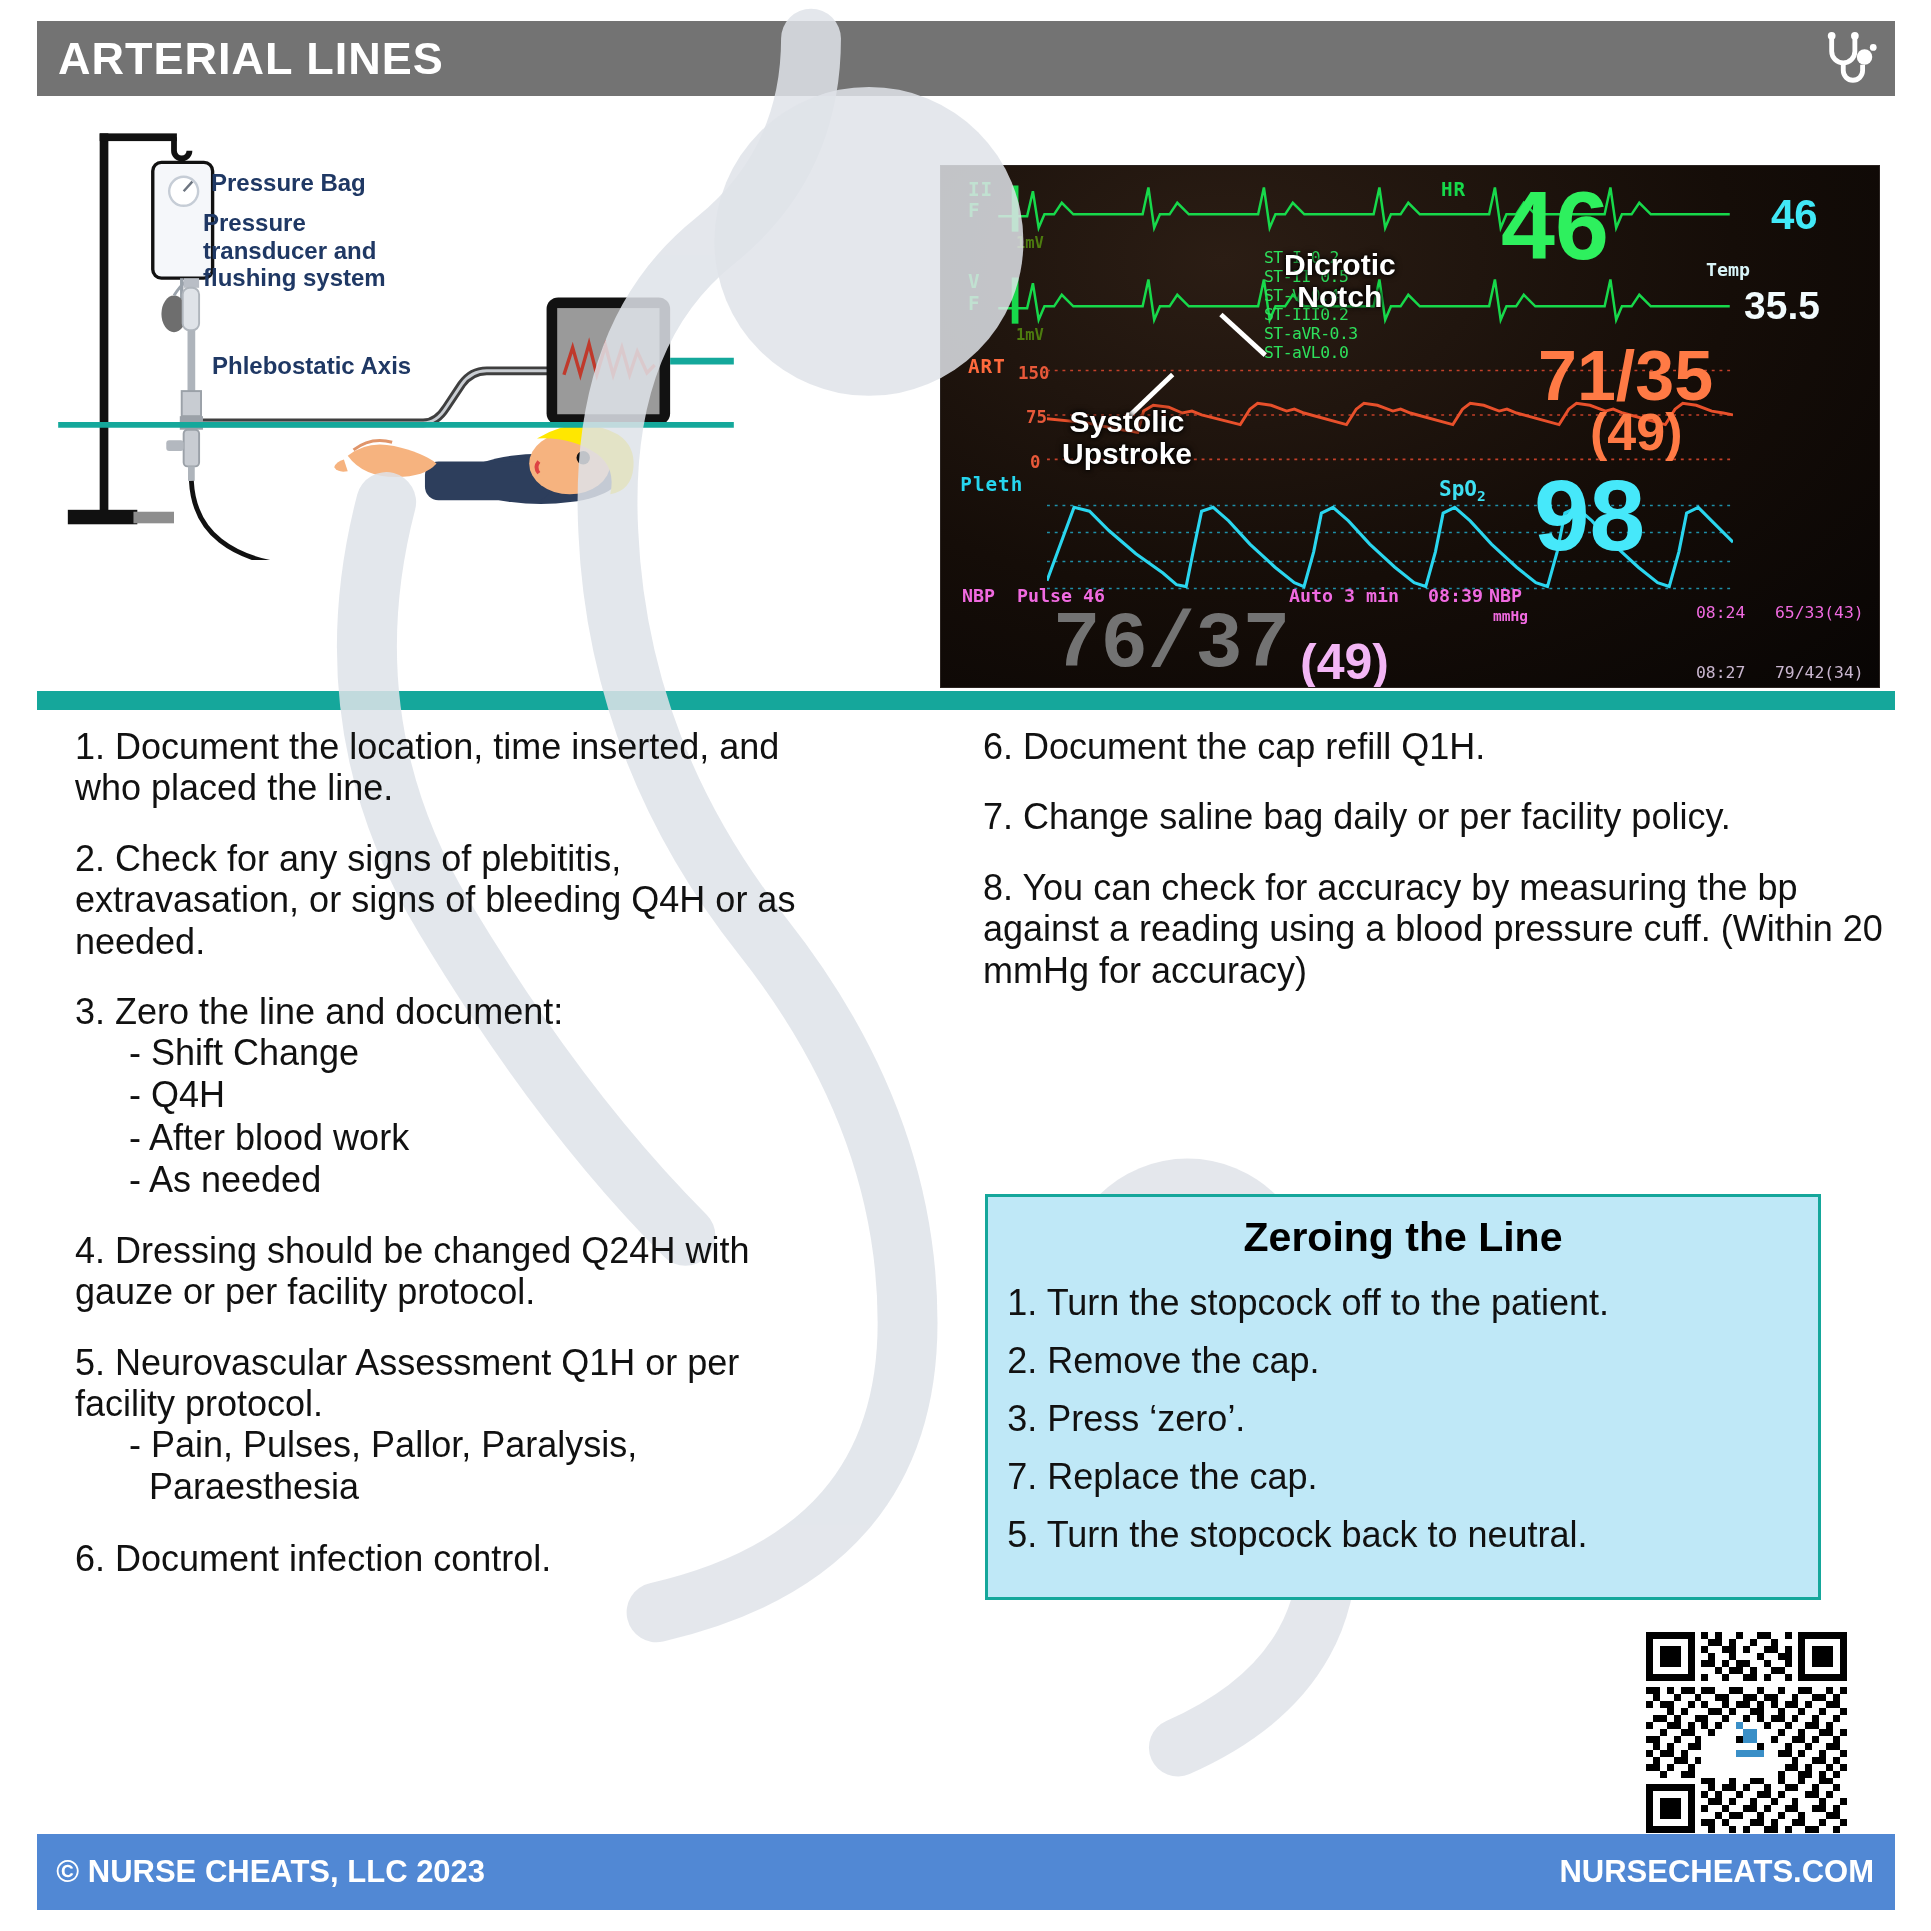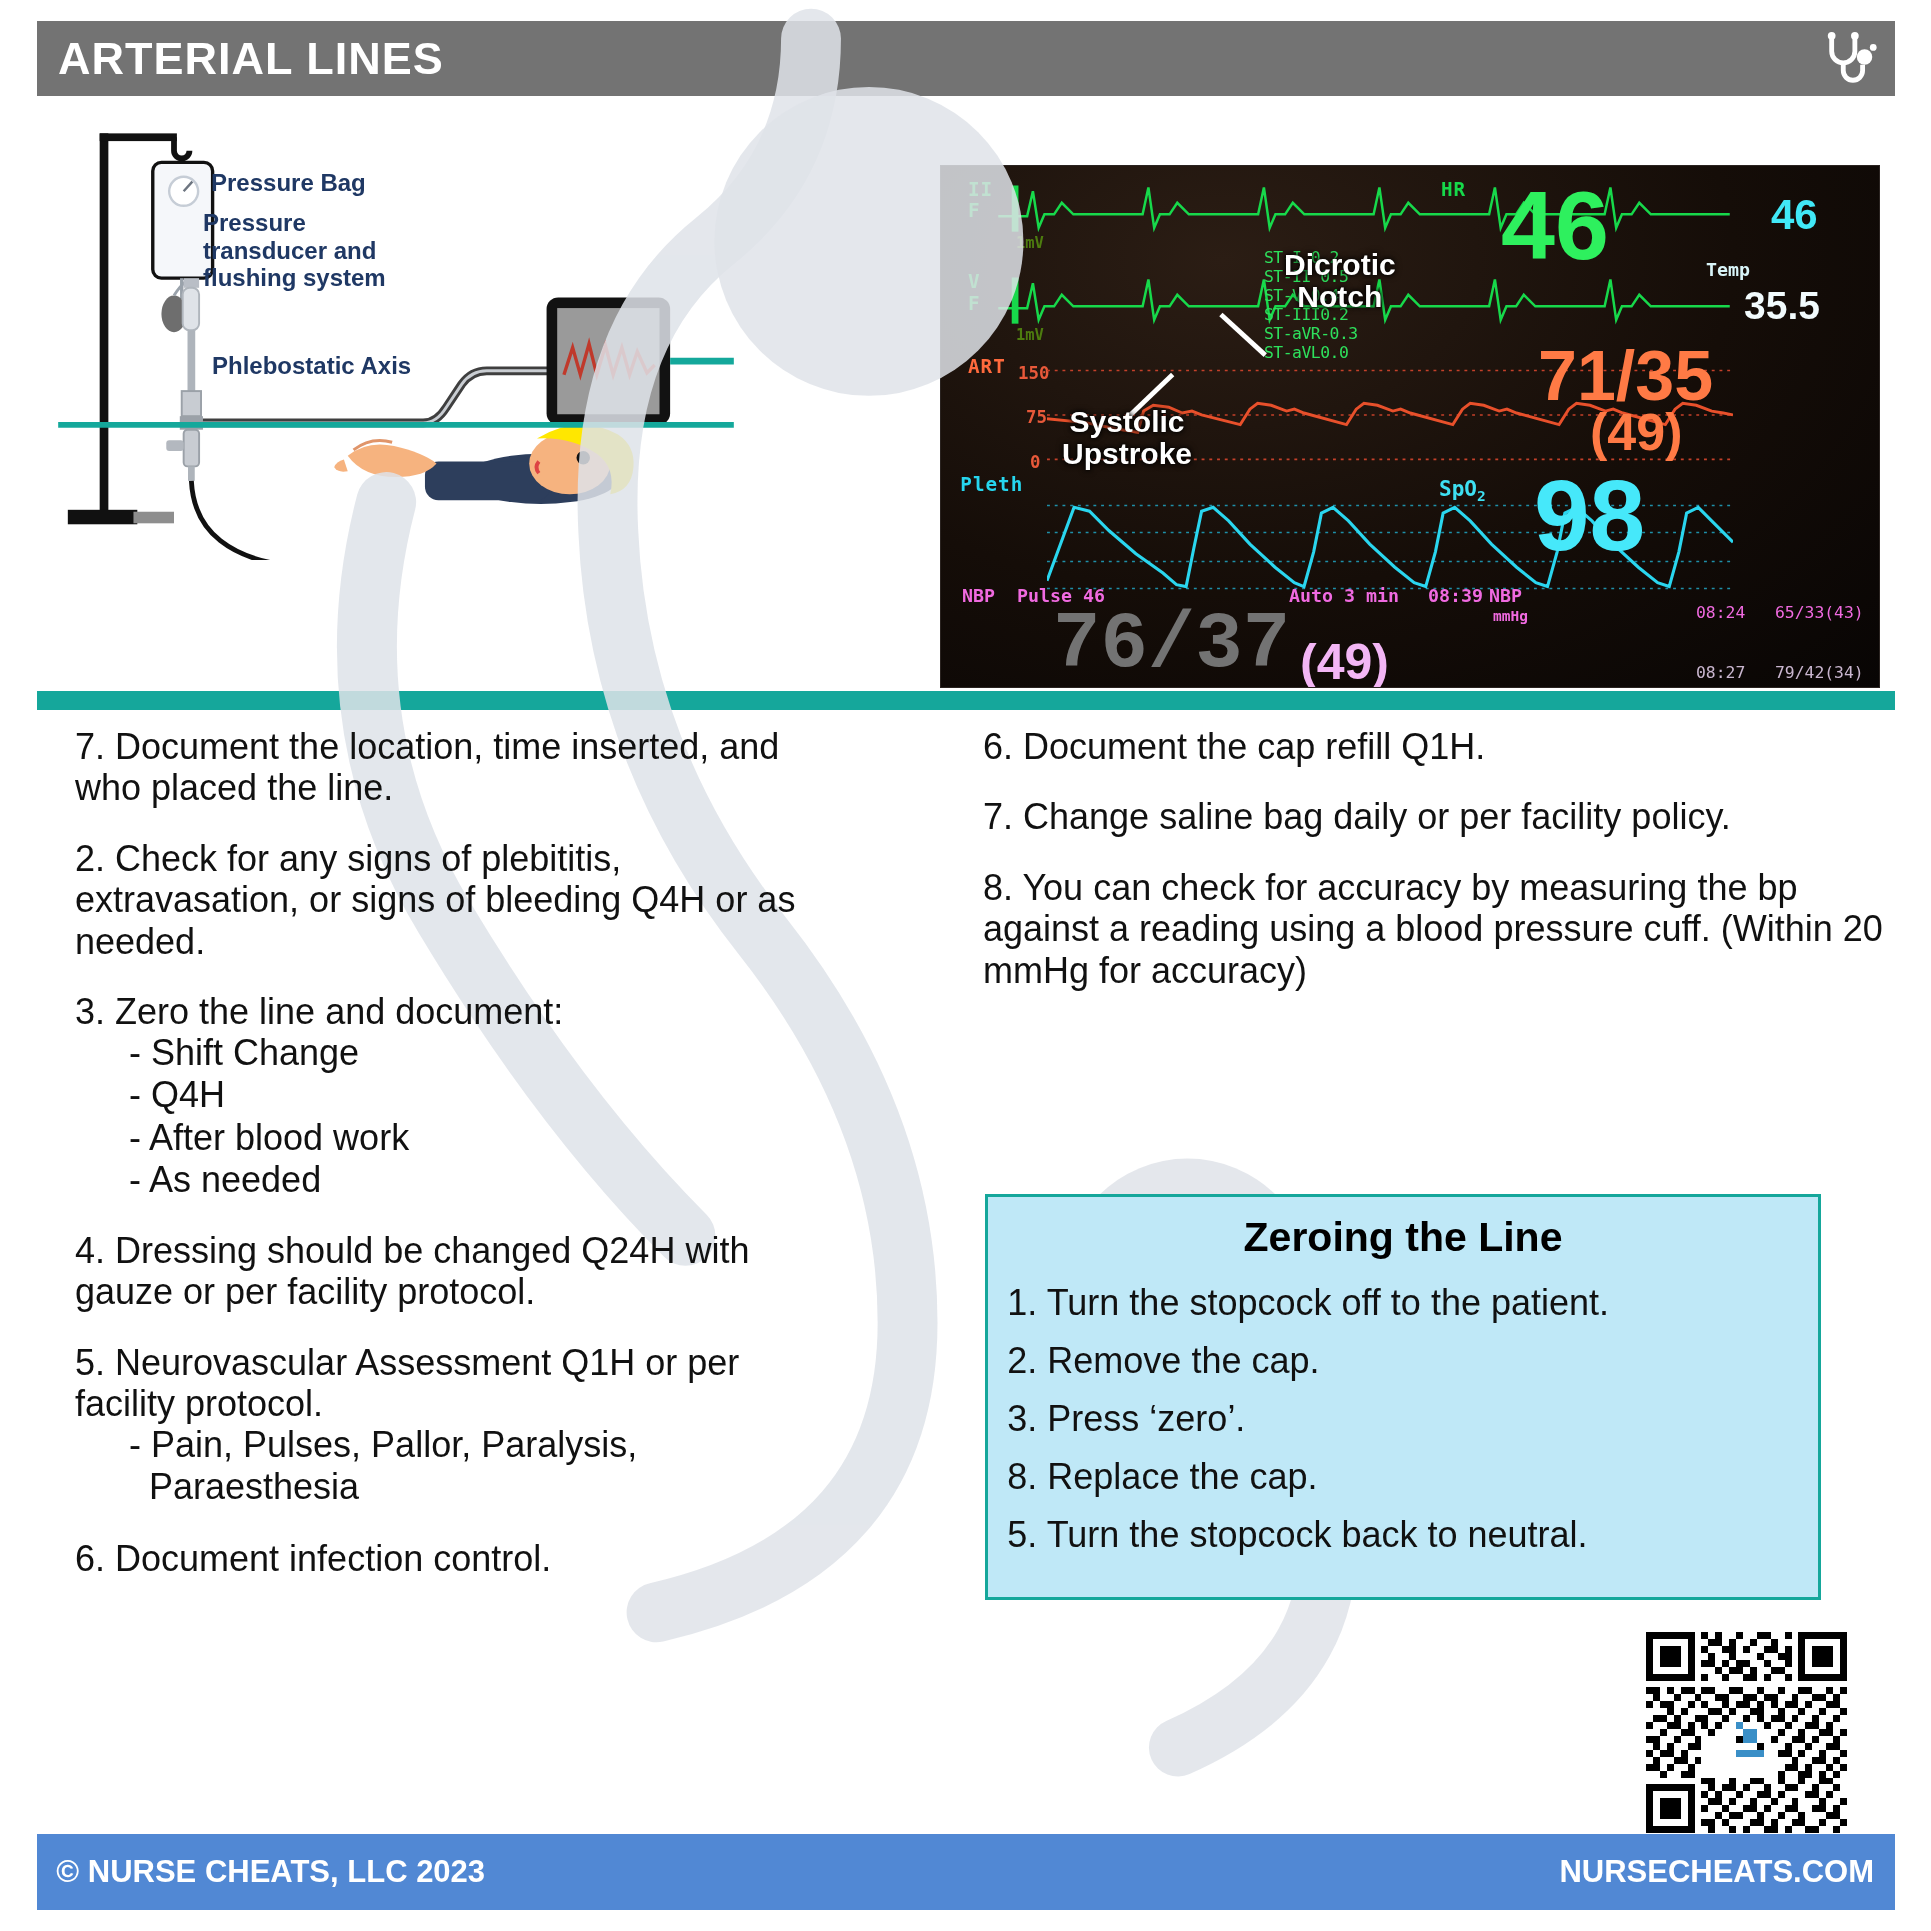--- a/index.html
+++ b/index.html
@@ -277,21 +277,21 @@
     <g fill="#dfe3e9" opacity="0.85">
       <circle cx="900" cy="250" r="160"></circle>
       <circle cx="1230" cy="1330" r="130"></circle>
     </g>
     <g fill="none" stroke="#dfe3e9" stroke-width="60" opacity="0.85" stroke-linecap="round">
       <path d="M1140 1300 q190 40 230 240 q36 188 -150 270"></path>
     </g>
   </svg>
 
   <div class="col col-left">
-    <div class="item">7.  Document the location, time inserted, and who placed the line.</div>
+    <div class="item">1.  Document the location, time inserted, and who placed the line.</div>
     <div class="item">2.  Check for any signs of plebititis, extravasation, or signs of bleeding Q4H or as needed.</div>
     <div class="item tight">3. Zero the line and document:</div>
     <div class="sub">- Shift Change</div>
     <div class="sub">- Q4H</div>
     <div class="sub">- After blood work</div>
     <div class="sub" style="margin-bottom:29px;">- As needed</div>
     <div class="item">4. Dressing should be changed Q24H with gauze or per facility protocol.</div>
     <div class="item tight">5.  Neurovascular Assessment Q1H or per facility protocol.</div>
     <div class="sub">- Pain, Pulses, Pallor, Paralysis,</div>
     <div class="sub" style="margin-bottom:29px;white-space:pre;">  Paraesthesia</div>
@@ -302,21 +302,21 @@
     <div class="item">6.  Document the cap refill Q1H.</div>
     <div class="item">7.  Change saline bag daily or per facility policy.</div>
     <div class="item">8.  You can check for accuracy by measuring the bp against a reading using a blood pressure cuff.  (Within 20 mmHg for accuracy)</div>
   </div>
 
   <div class="zbox">
     <h3>Zeroing the Line</h3>
     <div class="zitem">1. Turn the stopcock off to the patient.</div>
     <div class="zitem">2.  Remove the cap.</div>
     <div class="zitem">3.  Press ‘zero’.</div>
-    <div class="zitem">8.  Replace the cap.</div>
+    <div class="zitem">7.  Replace the cap.</div>
     <div class="zitem">5.  Turn the stopcock back to neutral.</div>
   </div>
 
   <svg class="qr" viewBox="0 0 29 29" shape-rendering="crispEdges">
     <rect width="29" height="29" fill="#fff"></rect>
     <g fill="#000">
       <rect x="0" y="0" width="7" height="1"></rect>
         <rect x="0" y="6" width="7" height="1"></rect>
       <rect x="0" y="0" width="1" height="7"></rect>
         <rect x="6" y="0" width="1" height="7"></rect>

